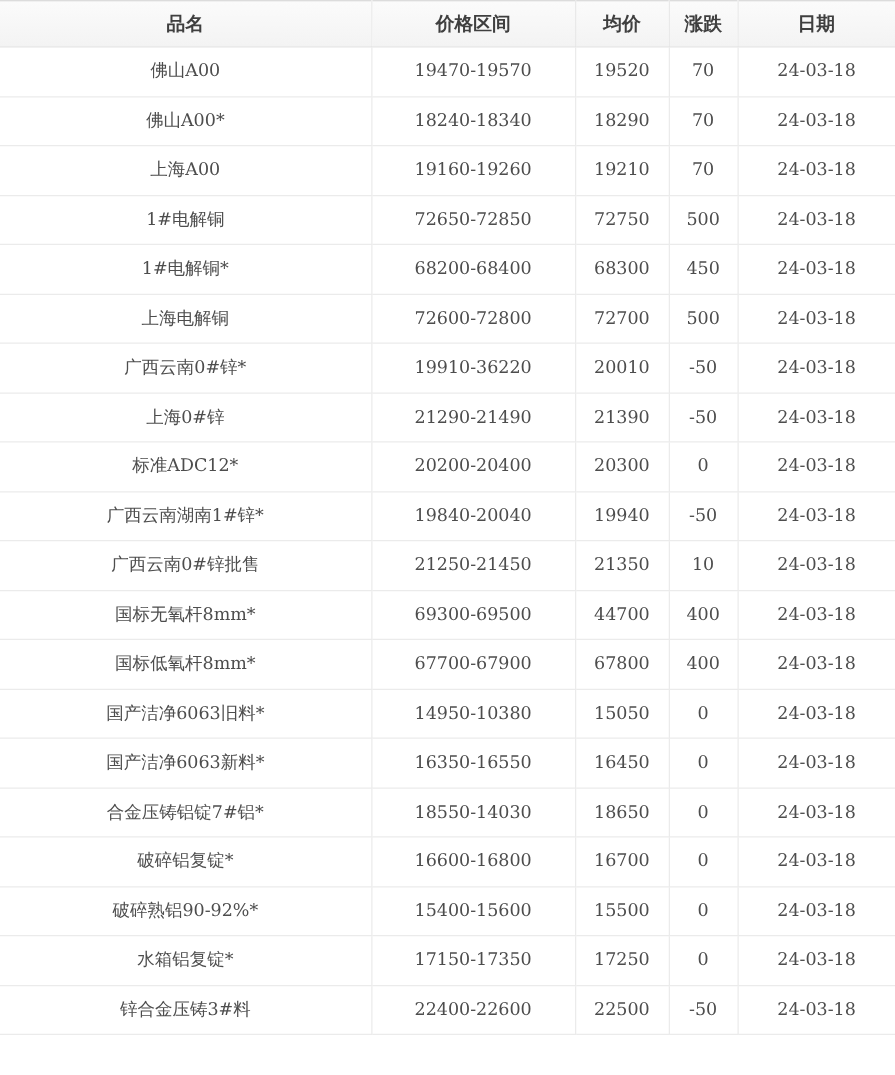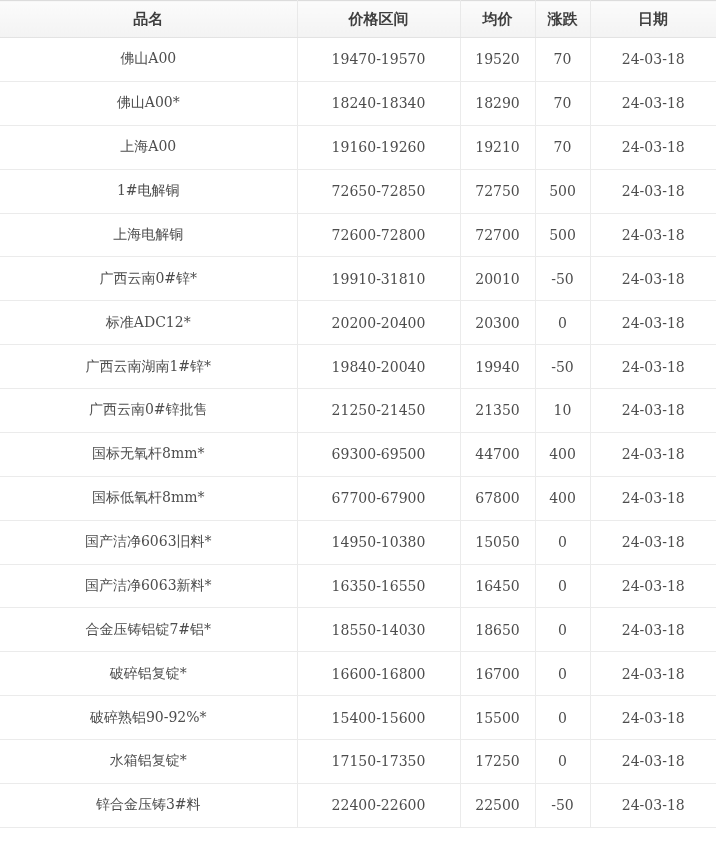--- a/index.html
+++ b/index.html
@@ -111,30 +111,44 @@
         <td>24-03-18</td>
       </tr>
       <tr>
         <td>1#电解铜</td>
         <td>72650-72850</td>
         <td>72750</td>
         <td>500</td>
         <td>24-03-18</td>
       </tr>
       <tr>
+        <td>1#电解铜*</td>
+        <td>68200-68400</td>
+        <td>68300</td>
+        <td>450</td>
+        <td>24-03-18</td>
+      </tr>
+      <tr>
         <td>上海电解铜</td>
         <td>72600-72800</td>
         <td>72700</td>
         <td>500</td>
         <td>24-03-18</td>
       </tr>
       <tr>
         <td>广西云南0#锌*</td>
-        <td>19910-31810</td>
+        <td>19910-36220</td>
         <td>20010</td>
+        <td>-50</td>
+        <td>24-03-18</td>
+      </tr>
+      <tr>
+        <td>上海0#锌</td>
+        <td>21290-21490</td>
+        <td>21390</td>
         <td>-50</td>
         <td>24-03-18</td>
       </tr>
       <tr>
         <td>标准ADC12*</td>
         <td>20200-20400</td>
         <td>20300</td>
         <td>0</td>
         <td>24-03-18</td>
       </tr>

